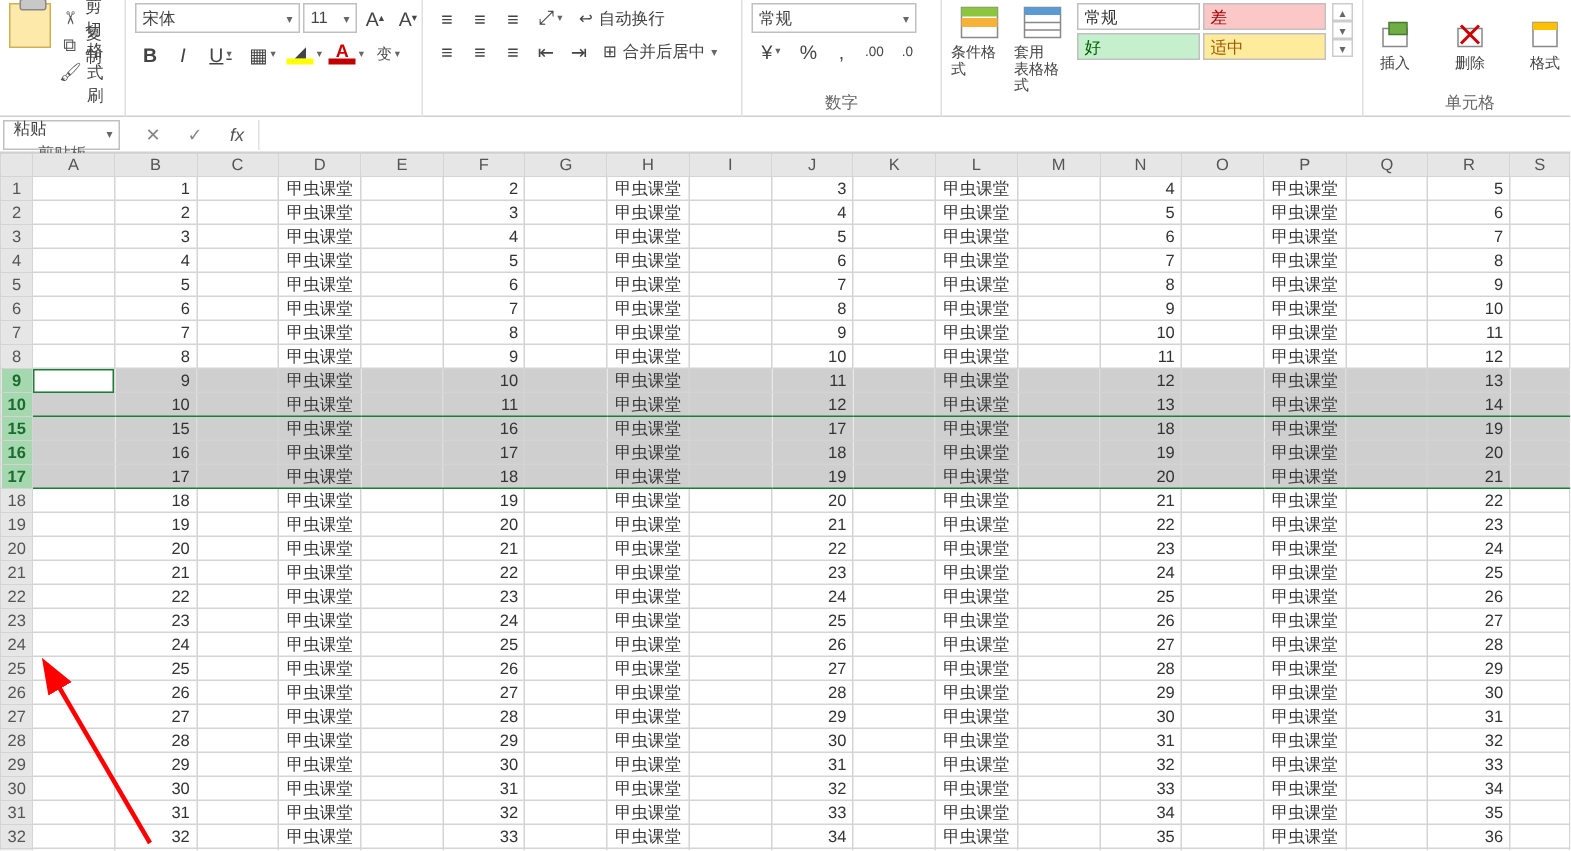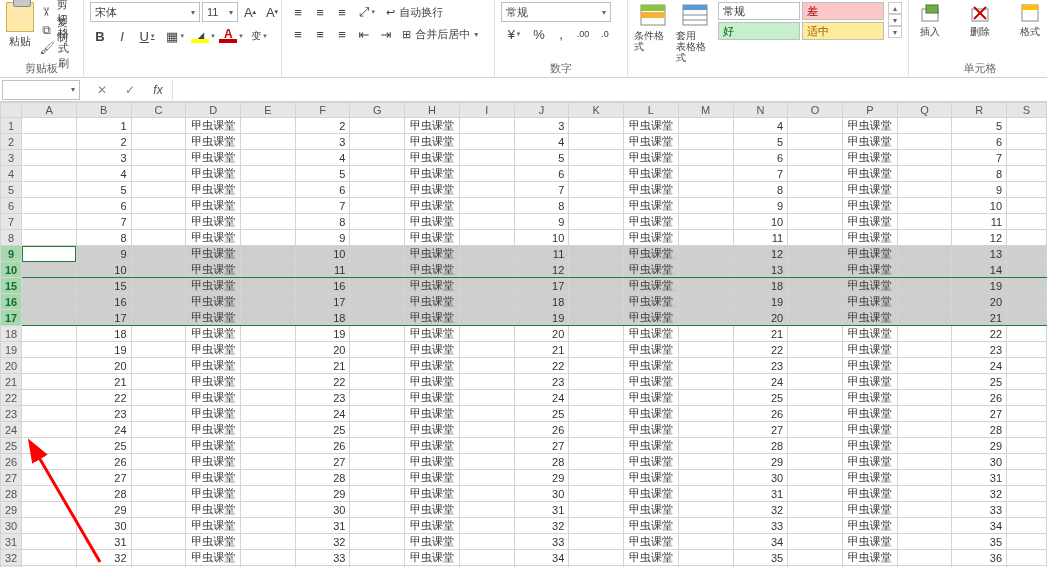--- a/index.html
+++ b/index.html
@@ -9,21 +9,21 @@
 .ribbon { height:78px; background:#fff; border-bottom:1px solid #d0d0d0; display:flex; position:relative; }
 .rgroup { border-right:1px solid #e0e0e0; display:flex; flex-direction:column; justify-content:space-between; padding:2px 6px 0 6px; height:78px; }
 .rgroup .body { flex:1; display:flex; align-items:flex-start; gap:4px; }
 .rgroup .lbl { text-align:center; font-size:11px; color:#666; padding:2px 0; }
 
 
 .clip .body { gap:6px; }
 .paste { display:flex; flex-direction:column; align-items:center; gap:2px; width:36px; }
 .paste-icon { width:28px; height:30px; background:#fde9a9; border:1px solid #d0b050; position:relative; }
 .paste-icon::before { content:""; position:absolute; top:-4px; left:6px; width:16px; height:6px; background:#c8c8c8; border:1px solid #888; border-radius:2px; }
-.paste .txt { font-size:11px; color:#444; }
+.paste .txt { font-size:11px; color:#444;margin-top:44px; }
 .mini-list { display:flex; flex-direction:column; gap:2px; padding-top:2px; }
 .mini-item { display:flex; align-items:center; gap:4px; height:16px; cursor:pointer; }
 .mini-item .mi-ico { width:14px; height:14px; display:flex; align-items:center; justify-content:center; font-size:12px; color:#555; }
 .mi-cut { transform:rotate(90deg); }
 .mini-item span { font-size:11px; color:#444; }
 
 
 .fontrow { display:flex; gap:2px; flex-direction:column; width:185px; }
 .frow1, .frow2 { display:flex; gap:2px; align-items:center; }
 .fcombo { border:1px solid #c0c0c0; height:20px; display:flex; align-items:center; padding:0 4px; font-size:11px; color:#444; background:#fff; }
@@ -60,21 +60,21 @@
 .csrow { display:flex; gap:2px; }
 .cschip { width:82px; height:18px; border:1px solid #c0c0c0; font-size:11px; display:flex; align-items:center; padding:0 4px; }
 .cs-normal { background:#fff; color:#333; }
 .cs-bad { background:#fbc7c7; color:#9c0006; }
 .cs-good { background:#c6efce; color:#006100; }
 .cs-mid { background:#ffeb9c; color:#9c5700; }
 .gallery-side { width:14px; display:flex; flex-direction:column; }
 .gallery-side div { height:12px; border:1px solid #ccc; font-size:8px; display:flex; align-items:center; justify-content:center; color:#666; }
 
 
-.cells .body { gap:20px; align-items:flex-start; }
+.cells .body { gap:20px; align-items:center; }
 .cellbtn { display:flex; flex-direction:column; align-items:center; width:30px; cursor:pointer; gap:1px; }
 .cellbtn .cicon { width:22px; height:22px; display:flex; align-items:center; justify-content:center; }
 .cellbtn .txt { font-size:10px; color:#444; }
 
 
 .fxbar { height:24px; border-bottom:1px solid #d0d0d0; display:flex; align-items:center; background:#fff; }
 .namebox { width:78px; height:20px; margin:2px 0 2px 2px; border:1px solid #c0c0c0; display:flex; align-items:center; padding:0 4px; font-size:11px; color:#333; }
 .namebox .carrot { font-size:8px; }
 .fxbtns { display:flex; align-items:center; gap:0; margin-left:8px; }
 .fxbtn { width:28px; height:20px; display:flex; align-items:center; justify-content:center; color:#888; font-size:12px; cursor:pointer; }

